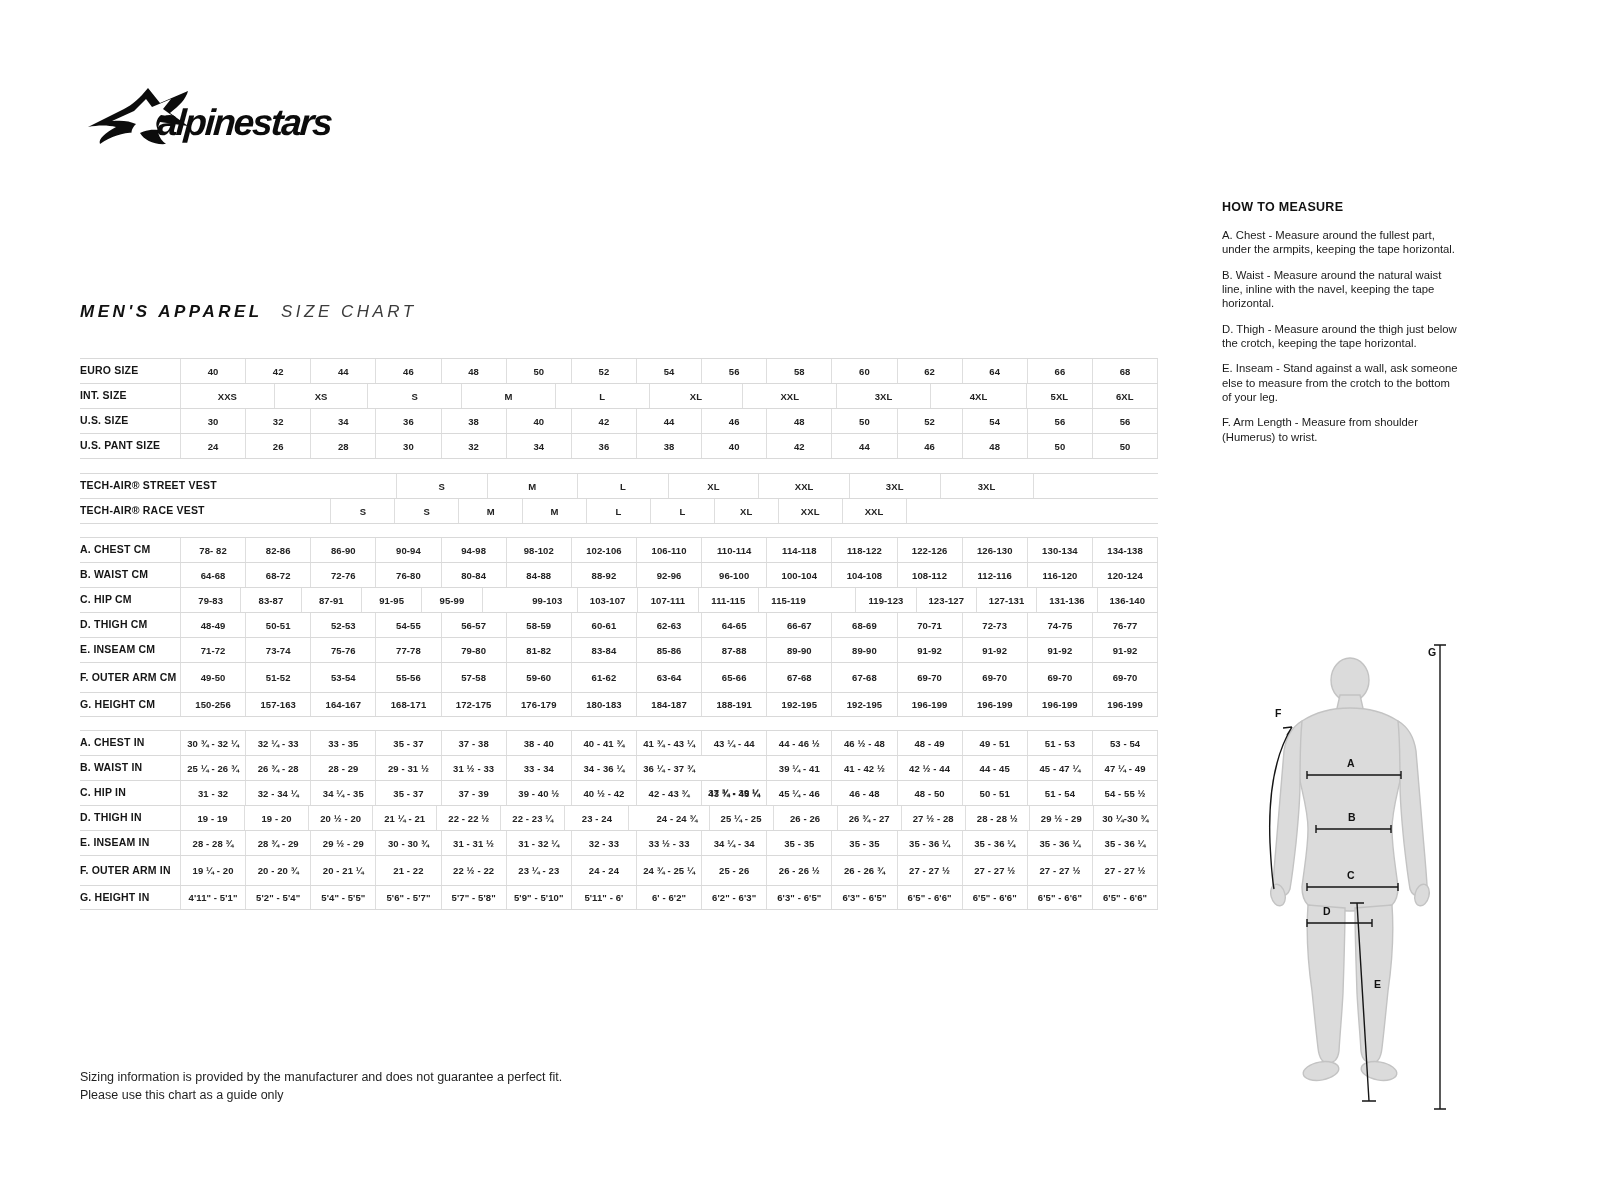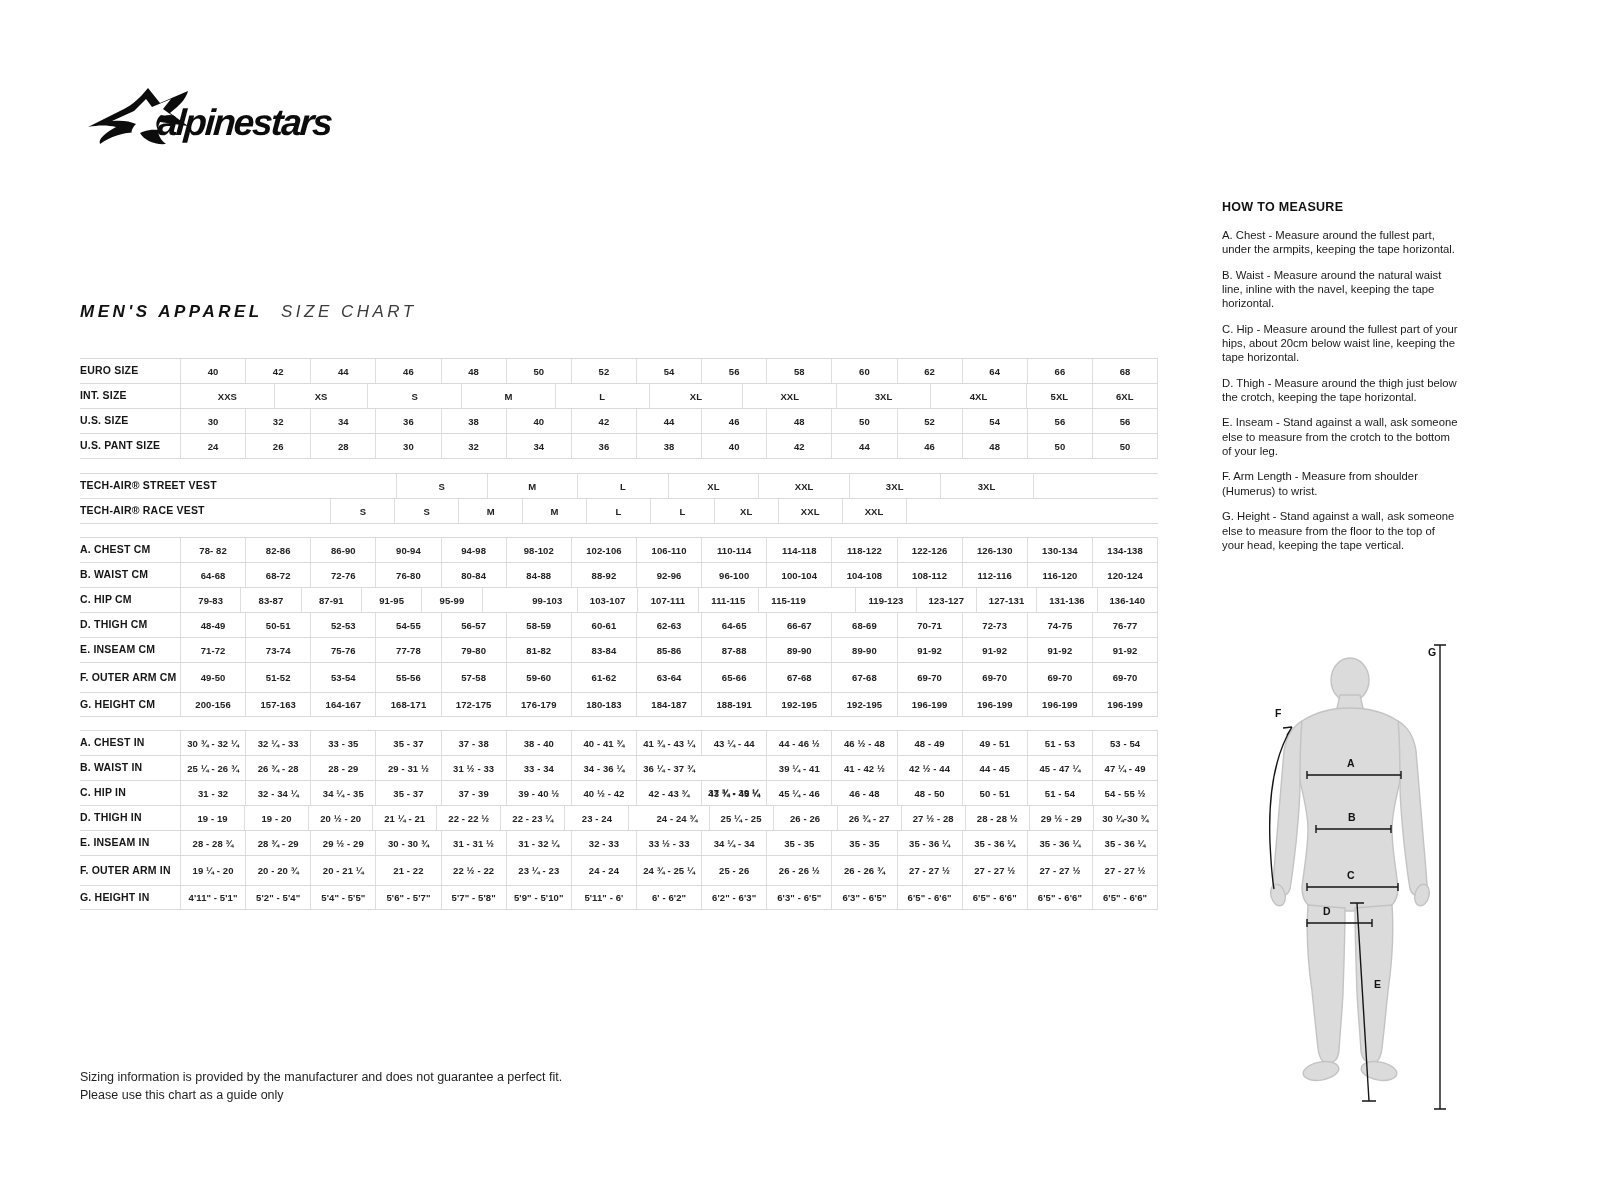--- a/index.html
+++ b/index.html
@@ -258,21 +258,21 @@
         <div class="tcell" style="flex-grow: 1; flex-basis: 0px;">65-66</div>
         <div class="tcell" style="flex-grow: 1; flex-basis: 0px;">67-68</div>
         <div class="tcell" style="flex-grow: 1; flex-basis: 0px;">67-68</div>
         <div class="tcell" style="flex-grow: 1; flex-basis: 0px;">69-70</div>
         <div class="tcell" style="flex-grow: 1; flex-basis: 0px;">69-70</div>
         <div class="tcell" style="flex-grow: 1; flex-basis: 0px;">69-70</div>
         <div class="tcell br" style="flex-grow: 1; flex-basis: 0px;">69-70</div>
       </div>
       <div class="trow" style="height: 23px; margin-bottom: 13px;">
         <div class="tlabel">G. HEIGHT CM</div>
-        <div class="tcell" style="flex-grow: 1; flex-basis: 0px;">200-156</div>
+        <div class="tcell" style="flex-grow: 1; flex-basis: 0px;">150-256</div>
         <div class="tcell" style="flex-grow: 1; flex-basis: 0px;">157-163</div>
         <div class="tcell" style="flex-grow: 1; flex-basis: 0px;">164-167</div>
         <div class="tcell" style="flex-grow: 1; flex-basis: 0px;">168-171</div>
         <div class="tcell" style="flex-grow: 1; flex-basis: 0px;">172-175</div>
         <div class="tcell" style="flex-grow: 1; flex-basis: 0px;">176-179</div>
         <div class="tcell" style="flex-grow: 1; flex-basis: 0px;">180-183</div>
         <div class="tcell" style="flex-grow: 1; flex-basis: 0px;">184-187</div>
         <div class="tcell" style="flex-grow: 1; flex-basis: 0px;">188-191</div>
         <div class="tcell" style="flex-grow: 1; flex-basis: 0px;">192-195</div>
         <div class="tcell" style="flex-grow: 1; flex-basis: 0px;">192-195</div>
@@ -407,25 +407,23 @@
         <div class="tcell" style="flex-grow: 1; flex-basis: 0px;">6'5" - 6'6"</div>
         <div class="tcell br" style="flex-grow: 1; flex-basis: 0px;">6'5" - 6'6"</div>
       </div>
     </div>
 
   <aside class="measure">
     <h2>HOW TO MEASURE</h2>
     <div>
         <p>A. Chest - Measure around the fullest part, under the armpits, keeping the tape horizontal.</p>
         <p>B. Waist - Measure around the natural waist line, inline with the navel, keeping the tape horizontal.</p>
-        <p>C. Hip - Measure around the fullest part of your hips, about 20cm below waist line, keeping the tape horizontal.</p>
         <p>D. Thigh - Measure around the thigh just below the crotch, keeping the tape horizontal.</p>
         <p>E. Inseam - Stand against a wall, ask someone else to measure from the crotch to the bottom of your leg.</p>
         <p>F. Arm Length - Measure from shoulder (Humerus) to wrist.</p>
-        <p>G. Height - Stand against a wall, ask someone else to measure from the floor to the top of your head, keeping the tape vertical.</p>
       </div>
   </aside>
 
   <div class="diagram">
     <svg width="232" height="490" viewBox="0 0 232 490">
       <g fill="#dbdbdb" stroke="#c3c3c3" stroke-width="1.4">
         <ellipse cx="124" cy="47" rx="19" ry="22"></ellipse>
         <path d="M114,62 L134,62 L139,84 L109,84 Z"></path>
         <path d="M76,88 C90,79 108,75 124,75 C140,75 158,79 172,88 C180,93 182,104 182,112
                  C182,128 176,135 174,148 C170,166 166,180 166,196 C166,216 170,236 172,254

